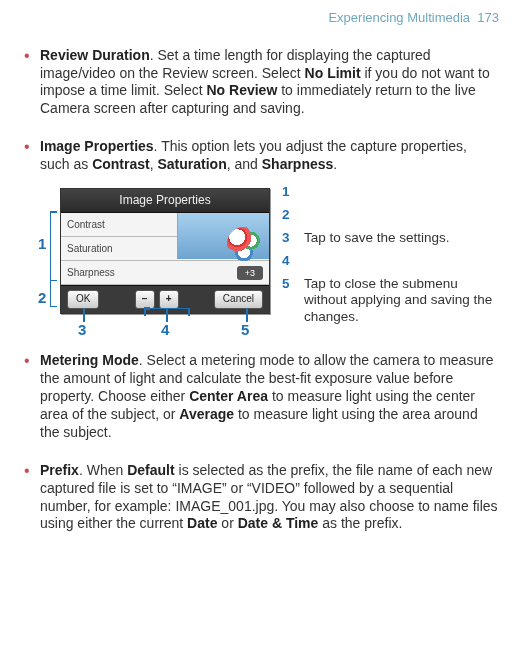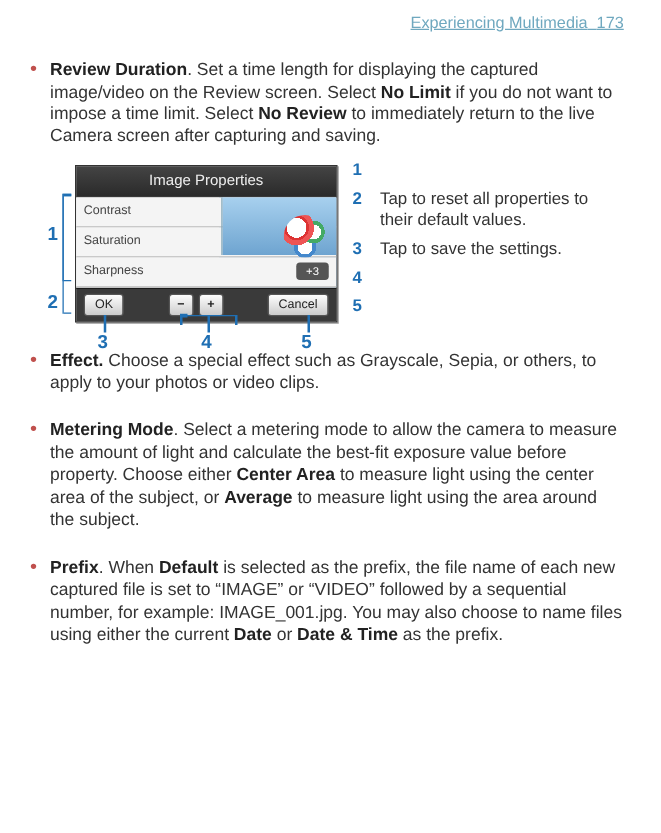--- a/index.html
+++ b/index.html
@@ -11,21 +11,20 @@
     color: #333;
     font-size: 14px;
     line-height: 1.28;
     background: #fff;
   }
   .header-line {
     color: #6fa8bf;
     font-size: 13px;
     text-align: right;
     margin-bottom: 8px;
-    text-decoration: underline;
   }
   ul.main { list-style: none; }
   ul.main > li { position: relative; padding-left: 16px; margin-bottom: 10px; margin-top: 20px; }
   ul.main > li::before {
     content: "•";
     position: absolute;
     left: 0; top: 0;
     color: #c0504d;
     font-size: 16px;
     line-height: 1.1;
@@ -144,20 +143,23 @@
 
 <div class="header-line">
   <span>Experiencing Multimedia</span>&nbsp;&nbsp;<span>173</span>
 </div>
 
 <ul class="main">
   <li>
     <b>Review Duration</b><span>. Set a time length for displaying the captured image/video on the Review screen. Select </span><b>No Limit</b><span> if you do not want to impose a time limit. Select </span><b>No Review</b><span> to immediately return to the live Camera screen after capturing and saving.</span>
   </li>
 
+  <li>
+    <b>Image Properties</b><span>. This option lets you adjust the capture properties, such as </span><b>Contrast</b><span>, </span><b>Saturation</b><span>, and </span><b>Sharpness</b><span>.</span>
+  </li>
 </ul>
 
 <div class="figrow">
   <div class="figcol">
     <div class="panel">
       <div class="panel-title">Image Properties</div>
       <div class="panel-body" style="position:relative;">
         <div class="sky"></div>
         <div class="prop">
           <span class="prop-label">Contrast</span>
@@ -201,39 +203,36 @@
     <span class="callnum" style="left:201px; top:136px;">5</span>
   </div>
 
   <div class="stepcol">
     <ol class="steps">
       <li>
           <span class="n">1</span>
         </li>
       <li>
           <span class="n">2</span>
-          <span>Tap to reset all properties to their default values.</span>
         </li>
       <li>
           <span class="n">3</span>
           <span>Tap to save the settings.</span>
         </li>
       <li>
           <span class="n">4</span>
         </li>
       <li>
           <span class="n">5</span>
+          <span>Tap to close the submenu without applying and saving the changes.</span>
         </li>
     </ol>
   </div>
 </div>
 
 <ul class="main">
   <li>
-    <b>Effect.</b><span> Choose a special effect such as Grayscale, Sepia, or others, to apply to your photos or video clips.</span>
-  </li>
-  <li>
     <b>Metering Mode</b><span>. Select a metering mode to allow the camera to measure the amount of light and calculate the best-fit exposure value before property. Choose either </span><b>Center Area</b><span> to measure light using the center area of the subject, or </span><b>Average</b><span> to measure light using the area around the subject.</span>
   </li>
   <li>
     <b>Prefix</b><span>. When </span><b>Default</b><span> is selected as the prefix, the file name of each new captured file is set to “IMAGE” or “VIDEO” followed by a sequential number, for example: IMAGE_001.jpg. You may also choose to name files using either the current </span><b>Date</b><span> or </span><b>Date &amp; Time</b><span> as the prefix.</span>
   </li>
 </ul>
 
 </body></html>

